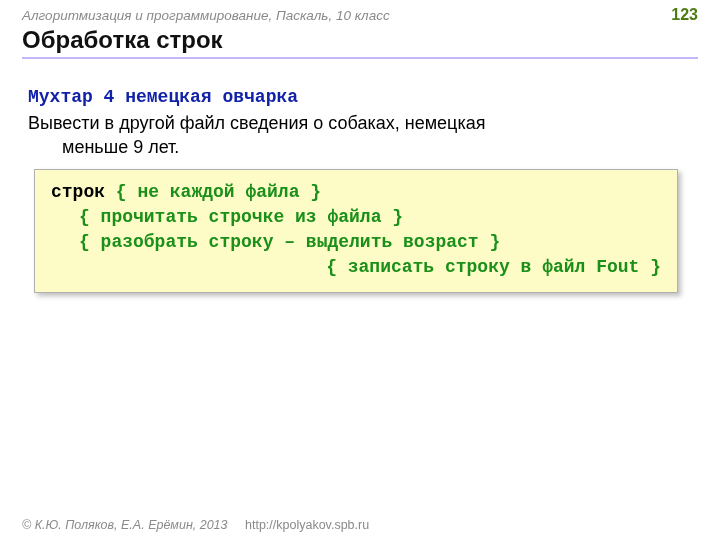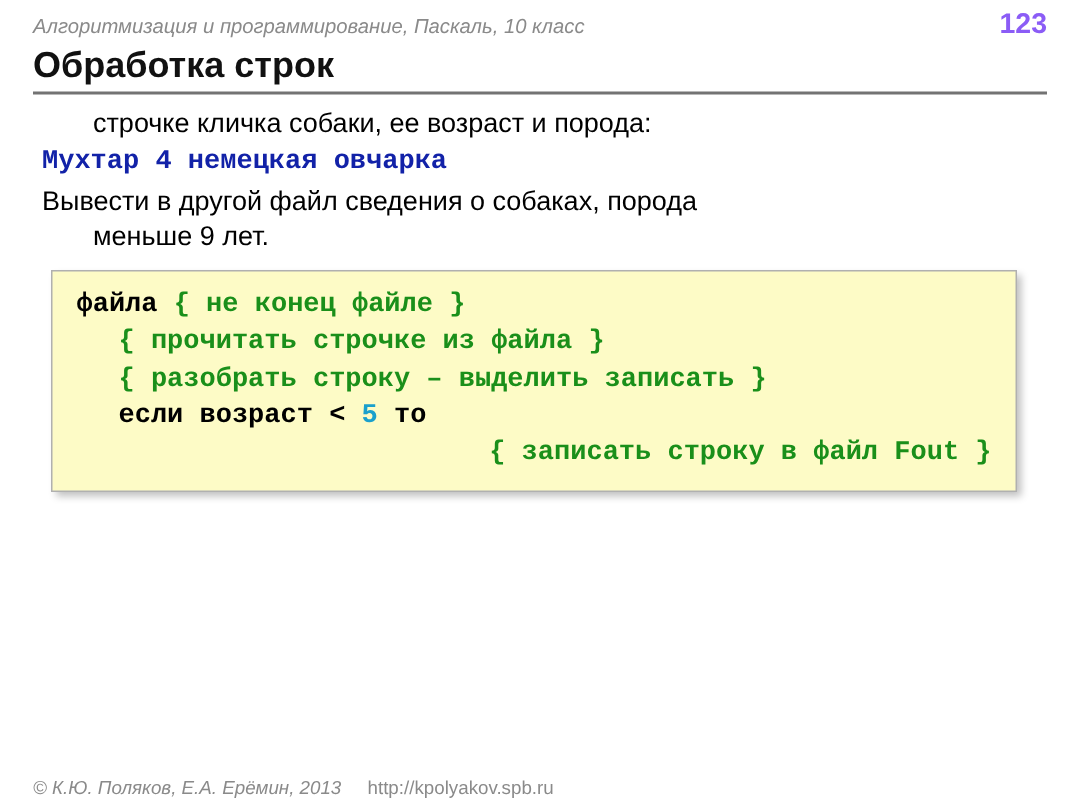--- a/index.html
+++ b/index.html
@@ -15,48 +15,48 @@
     display: flex;
     justify-content: space-between;
     align-items: baseline;
     padding: 6px 22px 2px 22px;
     font-style: italic;
     color: #8a8a8a;
     font-size: 13.5px;
     gap: 33px;
   }
   .page-num {
-    color: #8b5cf6;
+    color: #4d7c0f;
     font-weight: bold;
     font-style: normal;
-    font-size: 19px;
+    font-size: 16px;
   }
   .title {
     margin: 0 22px 4px 22px;
     padding-bottom: 3px;
-    border-bottom: 2px solid #737373;
+    border-bottom: 2px solid #c4b5fd;
     font-size: 24px;
     font-weight: bold;
     color: #111;
   }
   .content {
     padding: 4px 28px 0 28px;
     font-size: 18px;
     line-height: 1.32;
     color: #000;
   }
   .task-line1 { }
   .task-word { font-style: italic; }
   .indent { padding-left: 34px; }
   .example {
     font-family: "Courier New", Courier, monospace;
     font-weight: bold;
     color: #1222a8;
     font-size: 18px;
-    margin-top: 2px;
+    margin-top: 19px;
     margin-bottom: 2px;
   }
   .code-box {
     margin: 10px 14px 0 6px;
     background: #fdfbc6;
     border: 1px solid #b0b0b0;
     box-shadow: 3px 3px 5px rgba(0,0,0,0.25);
     padding: 10px 16px 12px 16px;
     font-family: "Courier New", Courier, monospace;
     font-weight: bold;
@@ -86,30 +86,28 @@
 <body>
 
 <div class="header">
   <span>Алгоритмизация и программирование, Паскаль, 10 класс</span>
   <span class="page-num">123</span>
 </div>
 
 <div class="title">Обработка строк</div>
 
 <div class="content">
-  <div class="indent">строчке кличка собаки, ее возраст и порода:</div>
   <div class="example">Мухтар 4 немецкая овчарка</div>
-  <div>Вывести в другой файл сведения о собаках, порода</div>
+  <div>Вывести в другой файл сведения о собаках, немецкая</div>
   <div class="indent">меньше 9 лет.</div>
 
   <div class="code-box">
-    <div><span>файла </span><span class="cmt">{ не конец файле }</span></div>
+    <div><span>строк </span><span class="cmt">{ не каждой файла }</span></div>
     <div class="code-i1"><span class="cmt">{ прочитать строчке из файла }</span></div>
-    <div class="code-i1"><span class="cmt">{ разобрать строку – выделить записать }</span></div>
-    <div class="code-i1"><span>если возраст &lt; </span><span class="num">5</span><span> то</span></div>
+    <div class="code-i1"><span class="cmt">{ разобрать строку – выделить возраст }</span></div>
     <div class="code-i2"><span class="cmt">{ записать строку в файл Fout }</span></div>
   </div>
 </div>
 
 <div class="footer">
   <span>© К.Ю. Поляков, Е.А. Ерёмин, 2013</span>
   <span class="url">http://kpolyakov.spb.ru</span>
 </div>
 
 </body></html>

